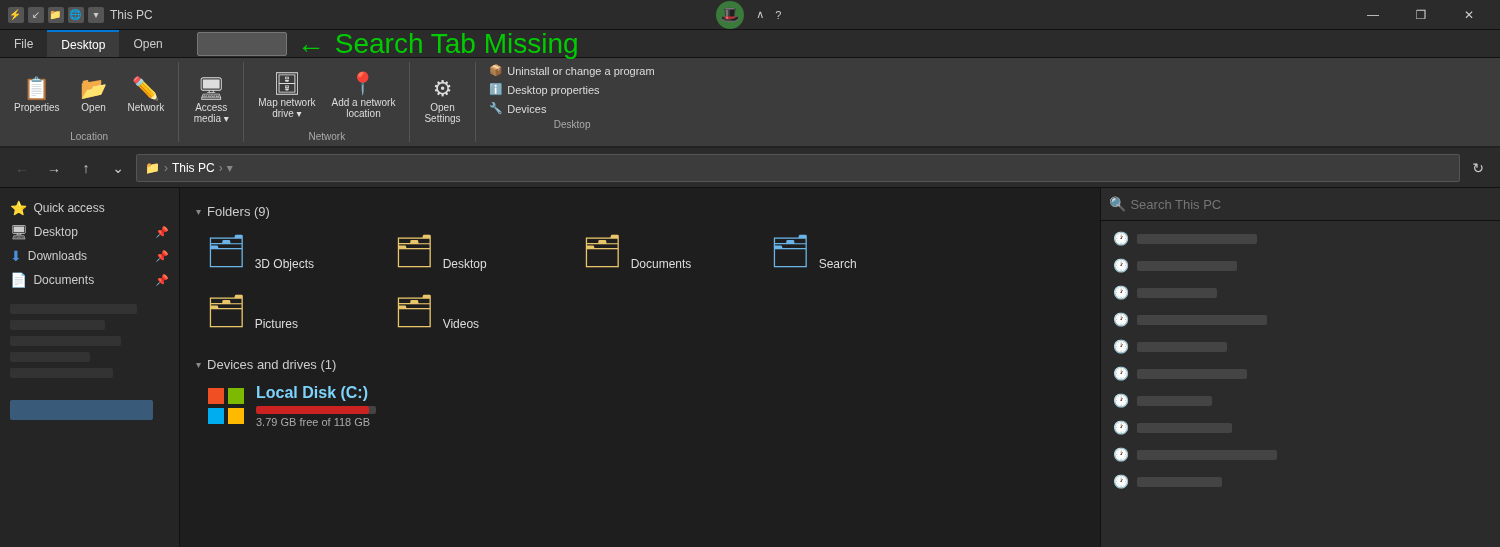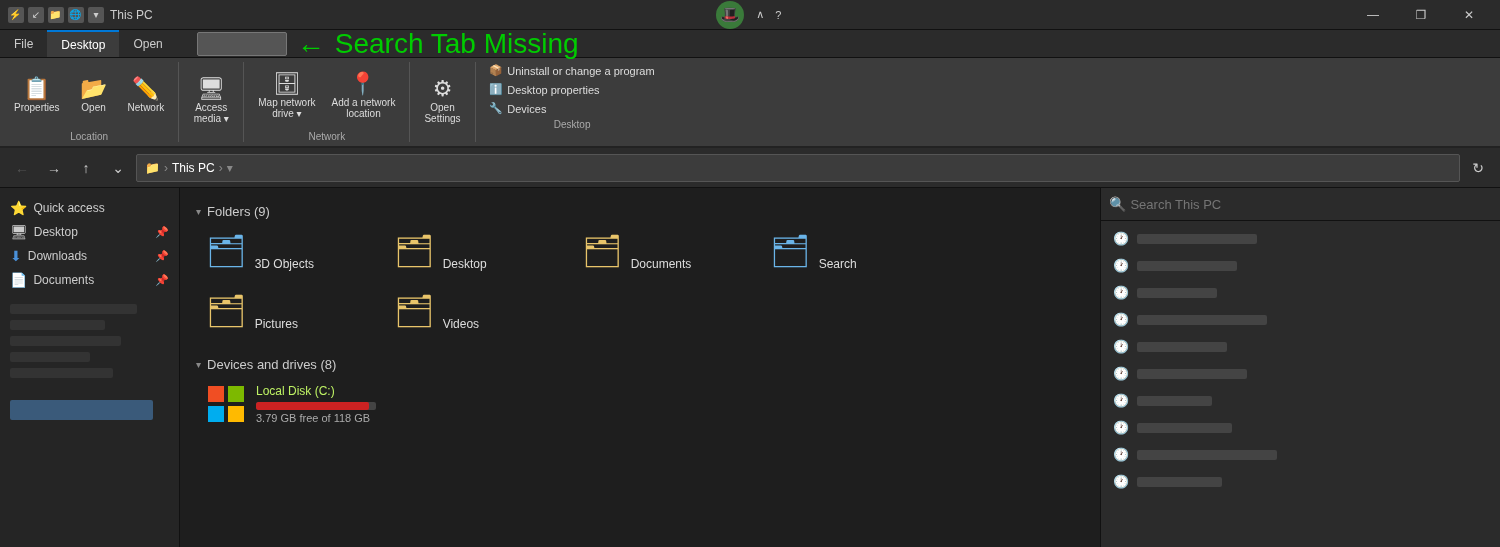--- a/index.html
+++ b/index.html
@@ -294,21 +294,21 @@
       width: 220px;
     }
     .drive-icon-container {
       display: flex;
       align-items: center;
       justify-content: center;
       width: 40px;
       height: 40px;
     }
     .drive-info { flex: 1; }
-    .drive-name { font-size: 12px; color: #bef264; margin-bottom: 4px; }
+    .drive-name { font-size: 16px; color: #7dd3fc; margin-bottom: 4px; font-weight: bold; }
     .drive-bar-bg {
       background: #444;
       height: 8px;
       border-radius: 2px;
       overflow: hidden;
       width: 120px;
     }
     .drive-bar-fill {
       background: #cc2222;
       height: 100%;
@@ -582,21 +582,21 @@
       </div>
 
       <div class="folder-item">
         <span class="folder-icon" style="color:#e8c46a;">🗂</span>
         <span class="folder-name">Videos</span>
       </div>
     </div>
 
     <div class="section-header">
       <span class="section-chevron">▾</span>
-      <span>Devices and drives (8)</span>
+      <span>Devices and drives (1)</span>
     </div>
     <div class="drive-item">
       <div class="drive-icon-container">
 
         <div style="position:relative; width:36px; height:36px;">
           <div style="position:absolute; top:0; left:0; width:16px; height:16px; background:#f04e23;"></div>
           <div style="position:absolute; top:0; right:0; width:16px; height:16px; background:#7db900;"></div>
           <div style="position:absolute; bottom:0; left:0; width:16px; height:16px; background:#00adef;"></div>
           <div style="position:absolute; bottom:0; right:0; width:16px; height:16px; background:#ffba00;"></div>
         </div>

